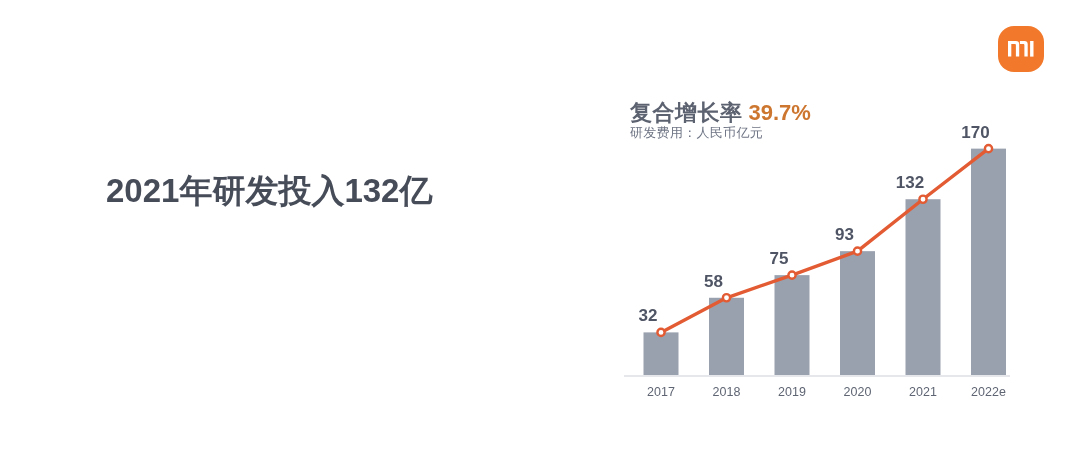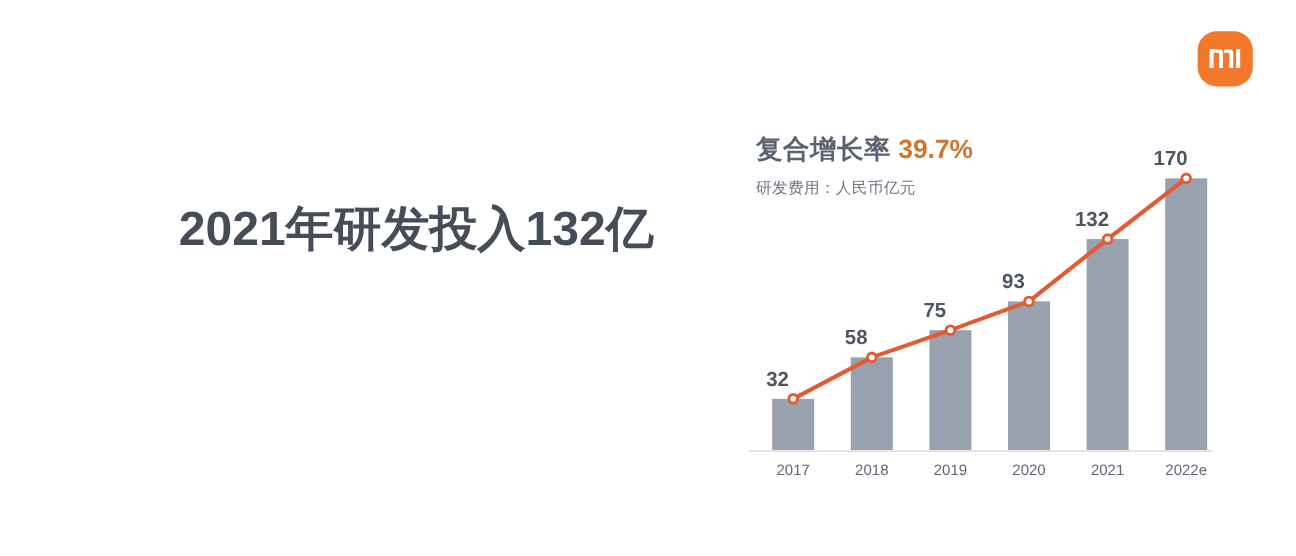--- a/index.html
+++ b/index.html
@@ -40,65 +40,64 @@
   #brand-logo svg { display: block; }
 
   
   #headline {
     position: absolute;
     left: 106px;
     top: 163px;
     width: 470px;
   }
   .headline-line {
-    font-size: 40px;
+    font-size: 33px;
     font-weight: 700;
     line-height: 56px;
     color: #474C59;
     letter-spacing: 0px;
     white-space: nowrap;
-    margin-left: 43px;
   }
   .hl-accent {
     color: #F0802E;
     font-weight: 700;
   }
 
   
   #chart-block {
     position: absolute;
     left: 610px;
     top: 86px;
     width: 410px;
     height: 320px;
   }
 
   #chart-heading {
     position: absolute;
     left: 20px;
-    top: 24px;
+    top: 12px;
     white-space: nowrap;
   }
   #cagr-label {
     font-size: 22px;
     font-weight: 700;
     color: #5C6270;
     letter-spacing: 0.5px;
   }
   #cagr-value {
     font-size: 22px;
     font-weight: 700;
     color: #CD762F;
     margin-left: 6px;
     letter-spacing: 0px;
   }
   #chart-subtitle {
     position: absolute;
     left: 20px;
-    top: 62px;
+    top: 38px;
     font-size: 13px;
     color: #6E7484;
     letter-spacing: 0.3px;
     white-space: nowrap;
   }
 
   
   #plot {
     position: absolute;
     left: 0px;

